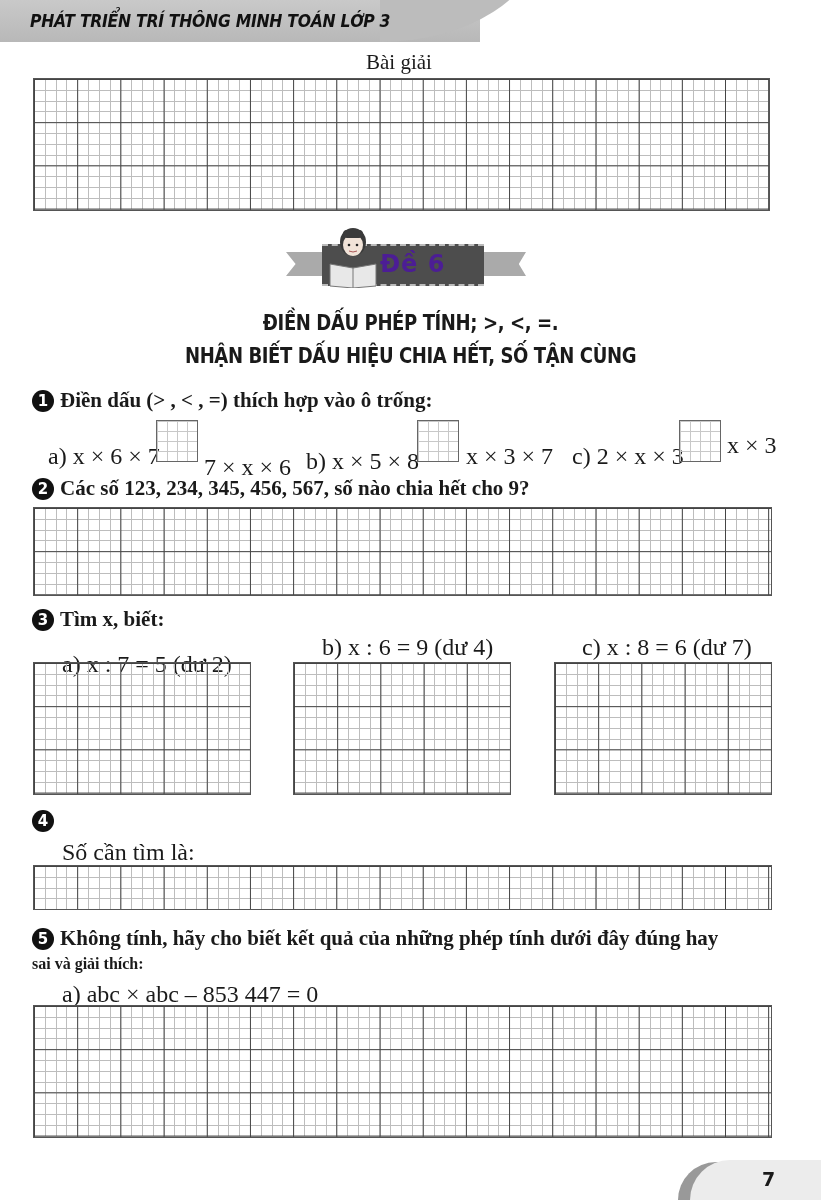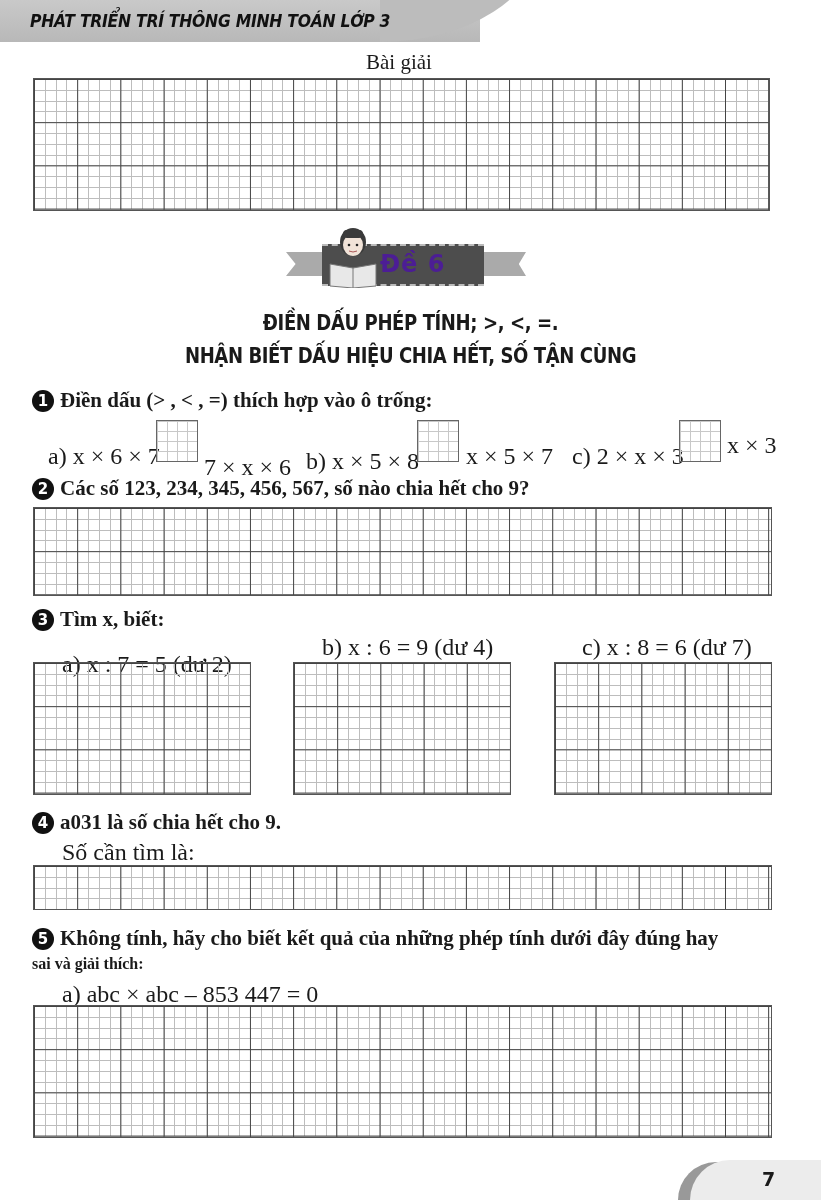--- a/index.html
+++ b/index.html
@@ -58,21 +58,21 @@
 
 <div class="q-title" style="top:388px;">
   <span class="num">1</span>
   <span>Điền dấu (&gt; , &lt; , =) thích hợp vào ô trống:</span>
 </div>
 <div class="line" style="left:48px;top:443px;">a) x × 6 × 7</div>
 <div class="box" style="left:156px;top:420px;"></div>
 <div class="line" style="left:204px;top:454px;">7 × x × 6</div>
 <div class="line" style="left:306px;top:448px;">b) x × 5 × 8</div>
 <div class="box" style="left:417px;top:420px;"></div>
-<div class="line" style="left:466px;top:443px;">x × 5 × 7</div>
+<div class="line" style="left:466px;top:443px;">x × 3 × 7</div>
 <div class="line" style="left:572px;top:443px;">c) 2 × x × 3</div>
 <div class="box" style="left:679px;top:420px;"></div>
 <div class="line" style="left:727px;top:432px;">x × 3</div>
 
 <div class="q-title" style="top:476px;">
   <span class="num">2</span>
   <span>Các số 123, 234, 345, 456, 567, số nào chia hết cho 9?</span>
 </div>
 <div class="grid" style="left:33px;top:507px;width:739px;height:89px;"></div>
 
@@ -82,21 +82,20 @@
 </div>
 <div class="line" style="left:62px;top:634px;margin-top:17px;">a) x : 7 = 5 (dư 2)</div>
 <div class="line" style="left:322px;top:634px;">b) x : 6 = 9 (dư 4)</div>
 <div class="line" style="left:582px;top:634px;">c) x : 8 = 6 (dư 7)</div>
 <div class="grid" style="left:33px;top:662px;width:218px;height:133px;"></div>
 <div class="grid" style="left:293px;top:662px;width:218px;height:133px;"></div>
 <div class="grid" style="left:554px;top:662px;width:218px;height:133px;"></div>
 
 <div class="q-title" style="top:810px;">
   <span class="num">4</span>
-  <span>a031 là số chia hết cho 9.</span>
 </div>
 <div class="line" style="left:62px;top:839px;">Số cần tìm là:</div>
 <div class="grid" style="left:33px;top:865px;width:739px;height:45px;"></div>
 
 <div class="q-title" style="top:926px;">
   <span class="num">5</span>
   <span>Không tính, hãy cho biết kết quả của những phép tính dưới đây đúng hay</span>
 </div>
 <div class="line" style="left:32px;top:955px;font-weight:bold;font-size:16px;">sai và giải thích:</div>
 <div class="line" style="left:62px;top:981px;">a) abc × abc – 853 447 = 0</div>

